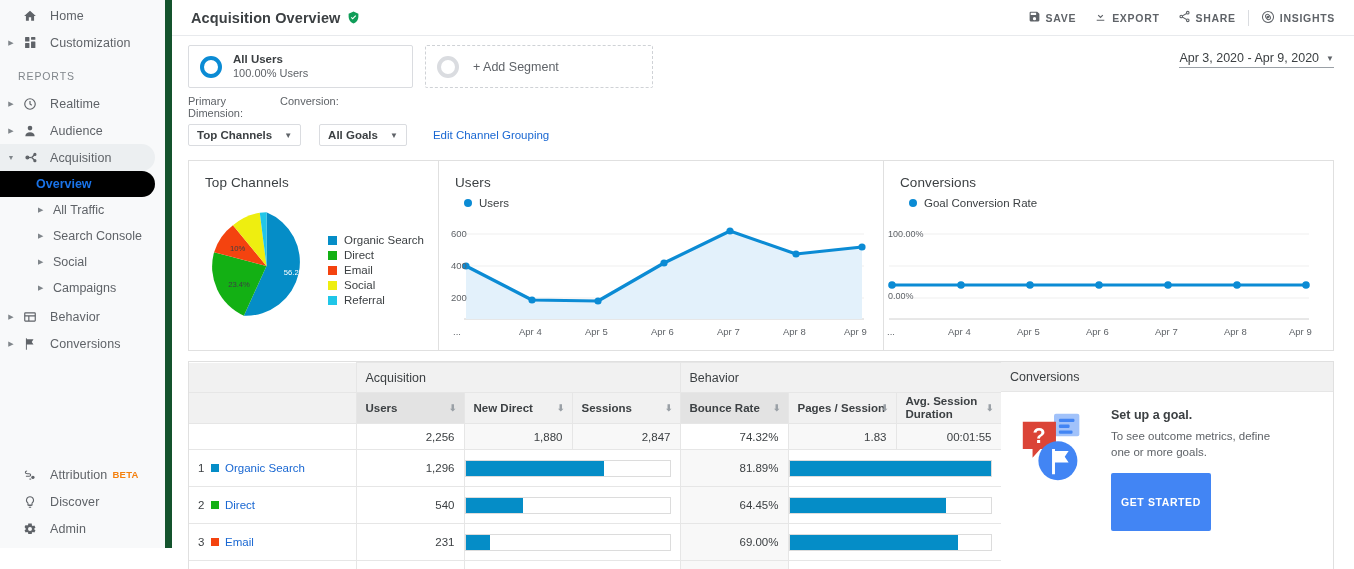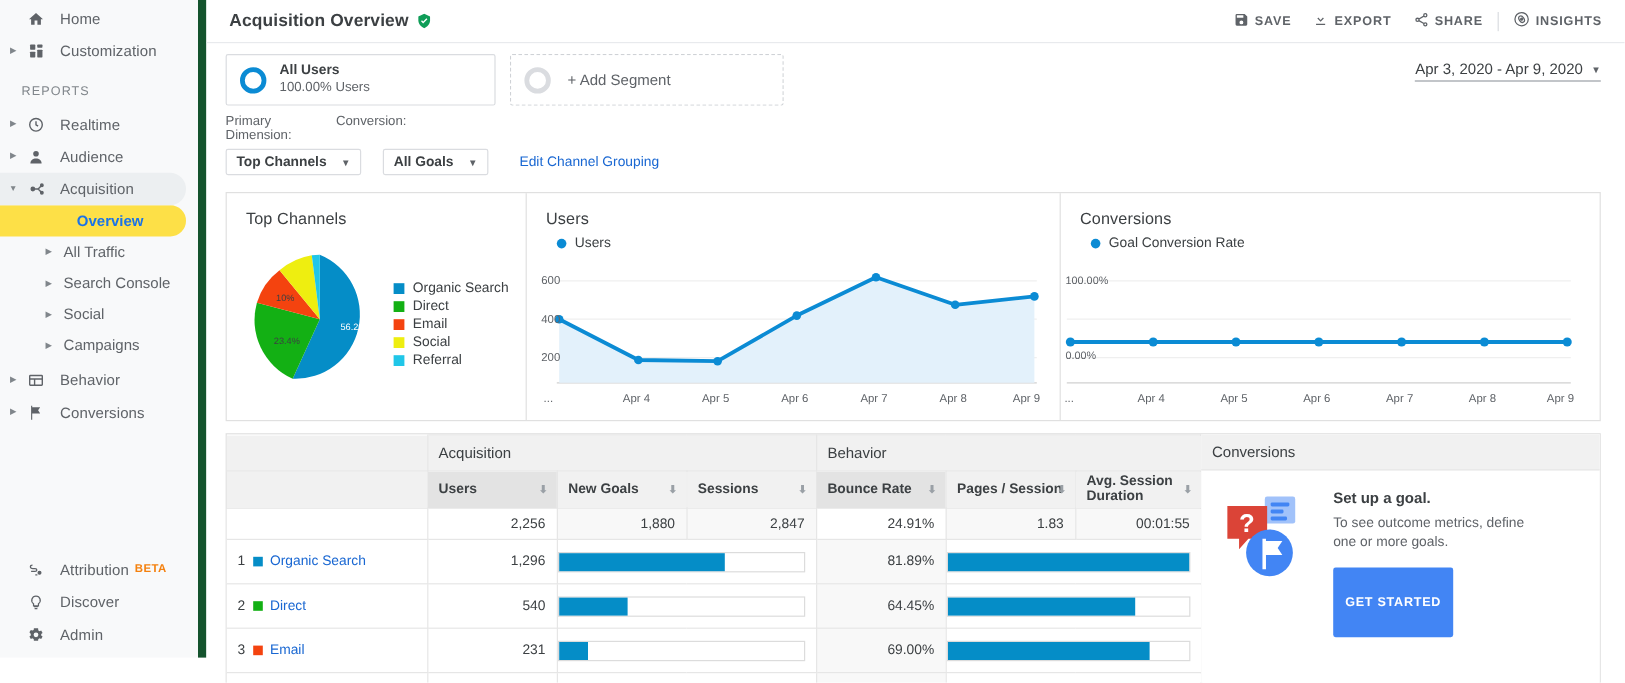--- a/index.html
+++ b/index.html
@@ -52,21 +52,21 @@
     background: #eceff1;
     border-radius: 0 14px 14px 0;
     margin-right: 10px;
   }
   .sub-item {
     display: flex; align-items: center;
     height: 26px; padding-left: 38px; cursor: pointer;
   }
   .sub-arrow { font-size: 7px; color: #80868b; width: 10px; }
   .sub-label { font-size: 12.5px; color: #5f6368; padding-left: 5px; }
-  .sub-item.selected { background: #fde047; border-radius: 0 14px 14px 0; margin-right: 10px; padding-left: 64px; text-align: right; }
+  .sub-item.selected { background: #000000; border-radius: 0 14px 14px 0; margin-right: 10px; padding-left: 36px; text-align: right; }
   .sub-item.selected .sub-label { color: #1a73e8; font-weight: bold; padding-left: 0; }
   .sidebar-bottom { position: absolute; bottom: 6px; left: 0; width: 100%; }
   .beta-badge { color: #f4810f; font-weight: bold; font-size: 9.5px; margin-left: 5px; letter-spacing: .3px; }
 
   
   .main { flex: 1; height: 569px; position: relative; background: #fff; overflow: hidden; }
   .topbar {
     height: 36px; display: flex; align-items: center;
     border-bottom: 1px solid #e8eaed;
     padding: 0 10px 0 8px;
@@ -550,21 +550,21 @@
             <th class="grp-head" colspan="3">Acquisition</th>
             <th class="grp-head" colspan="3">Behavior</th>
           </tr>
           <tr>
             <th class="col-head" style="background:#f1f1f1;border-left:none"></th>
             <th class="col-head sorted">
               <span>Users</span>
               <span class="sort-ar">⬇</span>
             </th>
             <th class="col-head">
-              <span>New Goals</span>
+              <span>New Direct</span>
               <span class="sort-ar">⬇</span>
             </th>
             <th class="col-head">
               <span>Sessions</span>
               <span class="sort-ar">⬇</span>
             </th>
             <th class="col-head sorted">
               <span>Bounce Rate</span>
               <span class="sort-ar">⬇</span>
             </th>
@@ -575,21 +575,21 @@
             <th class="col-head two-line">
               <span>Avg. Session Duration</span>
               <span class="sort-ar">⬇</span>
             </th>
           </tr>
           <tr>
             <td style="background:#fff;border-left:none"></td>
             <td class="tot-cell white">2,256</td>
             <td class="tot-cell">1,880</td>
             <td class="tot-cell">2,847</td>
-            <td class="tot-cell white">24.91%</td>
+            <td class="tot-cell white">74.32%</td>
             <td class="tot-cell">1.83</td>
             <td class="tot-cell">00:01:55</td>
           </tr>
 
           <tr>
             <td class="idx-cell" style="border-left:none">
               <span class="idx-inner">
                 <span class="idx-num">1</span>
                 <span class="idx-sw" style="background:#058dc7"></span>
                 <span class="idx-link">Organic Search</span>

